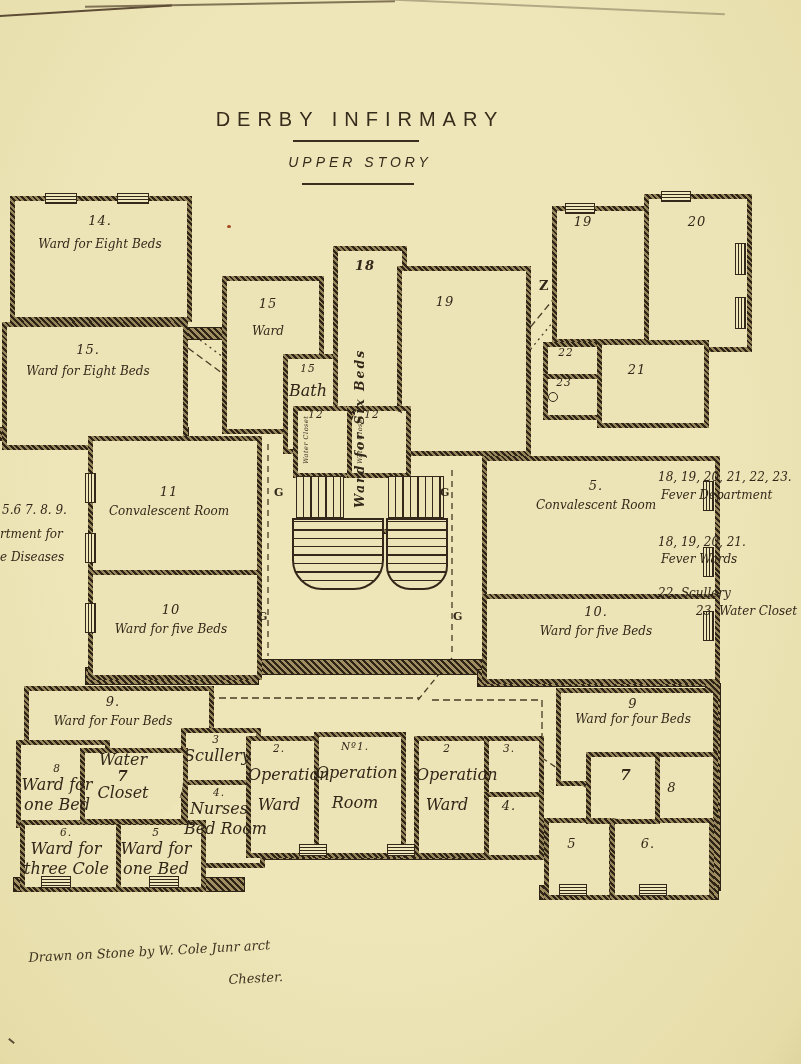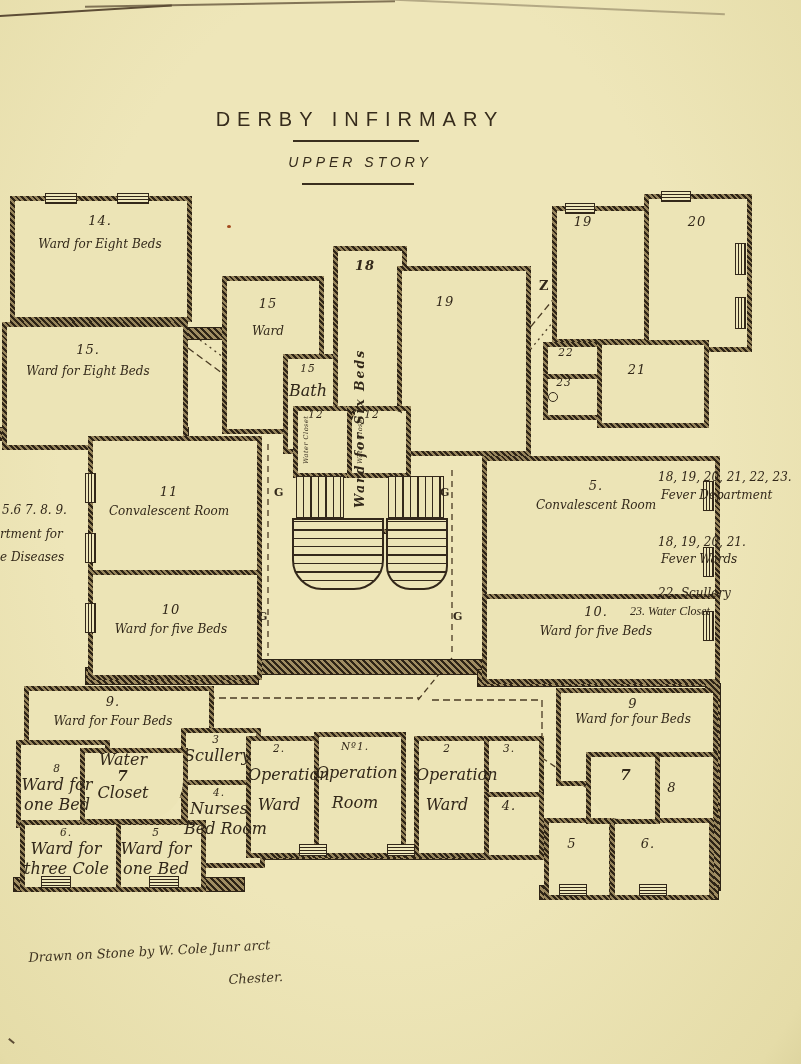--- a/index.html
+++ b/index.html
@@ -285,16 +285,16 @@
 
 <div class="note" style="left:2px;top:503px;">5.6 7. 8. 9.</div>
 <div class="note" style="left:0px;top:527px;font-style:italic;">rtment for</div>
 <div class="note" style="left:0px;top:550px;">e Diseases</div>
 
 <div class="note" style="left:658px;top:470px;">18, 19, 20, 21, 22, 23.</div>
 <div class="note" style="left:661px;top:488px;">Fever Department</div>
 <div class="note" style="left:658px;top:535px;">18, 19, 20, 21.</div>
 <div class="note" style="left:661px;top:552px;">Fever Wards</div>
 <div class="note" style="left:658px;top:586px;">22. Scullery</div>
-<div class="note" style="left:630px;top:604px;font-family:Liberation Serif, serif;">23. Water Closet</div>
+<div class="note" style="left:696px;top:604px;">23. Water Closet</div>
 
 <div class="sig" style="left:28px;top:950px;">Drawn on Stone by W. Cole Junr arct</div>
 <div class="sig" style="left:228px;top:972px;">Chester.</div>
 
 </body></html>

